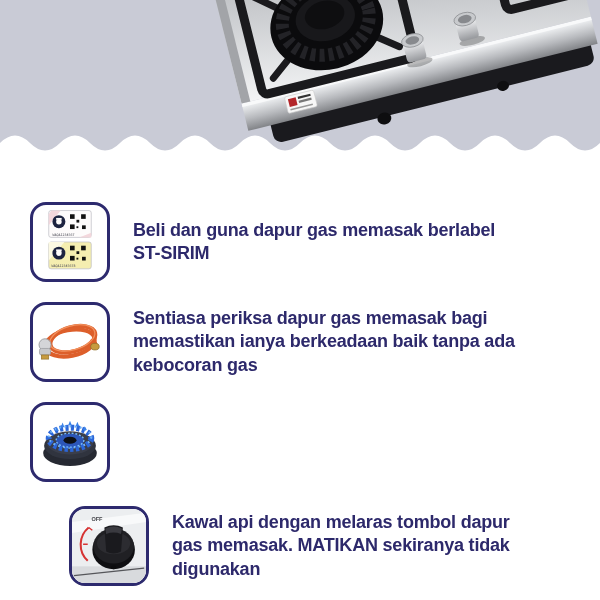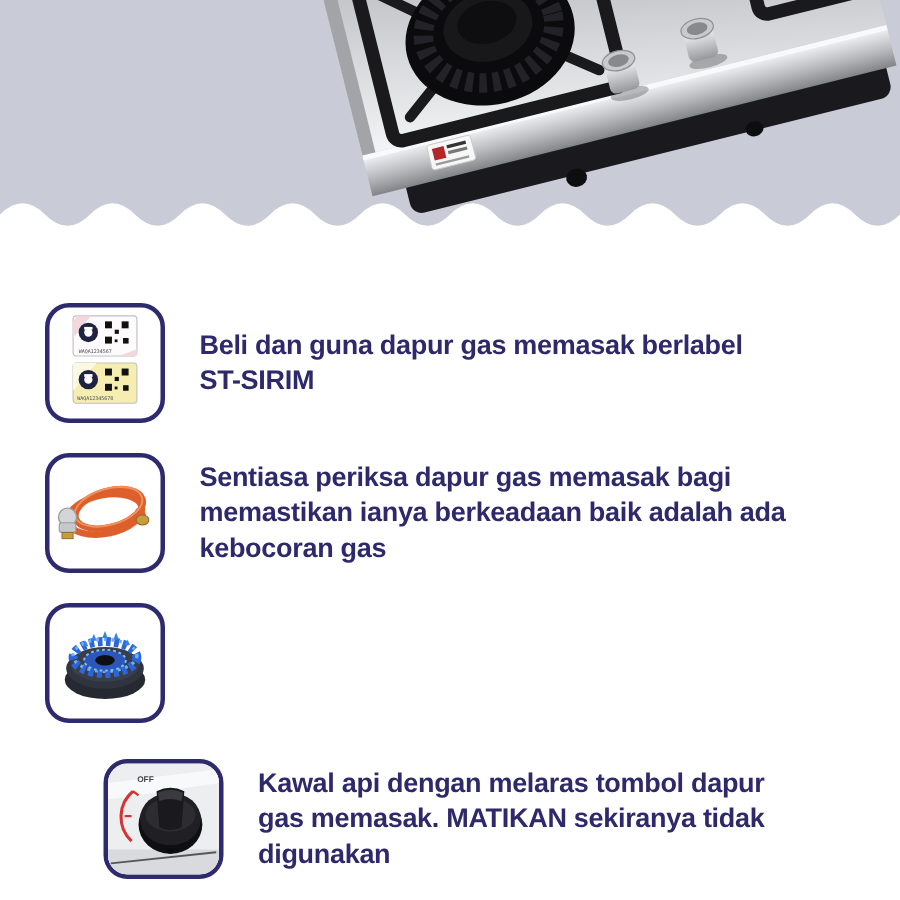--- a/index.html
+++ b/index.html
@@ -168,21 +168,21 @@
           </g>
           <g>
             <circle cx="13" cy="43" r="6.5" fill="#d4d5d8" stroke="#9a9ca0" stroke-width="1"></circle>
             <rect x="7" y="47" width="12" height="7" rx="2" fill="#c7c8cb" stroke="#9a9ca0" stroke-width="0.8"></rect>
             <rect x="9" y="54" width="8" height="4.5" fill="#c79b3f" stroke="#8f6f2a" stroke-width="0.7"></rect>
           </g>
           <ellipse cx="67" cy="45" rx="4.6" ry="3.6" fill="#c79b3f" stroke="#8f6f2a" stroke-width="0.8"></ellipse>
         </svg>
       </div>
       <div class="tip-text">Sentiasa periksa dapur gas memasak bagi
-memastikan ianya berkeadaan baik adalah ada
+memastikan ianya berkeadaan baik tanpa ada
 kebocoran gas</div>
     </div>
 
     <div class="tip">
       <div class="tip-icon">
         <svg width="74" height="74" viewBox="0 0 80 80">
           <g>
             <ellipse cx="40" cy="52" rx="29" ry="14" fill="#262932"></ellipse>
             <ellipse cx="40" cy="44" rx="28" ry="14.5" fill="#30343f"></ellipse>
             <ellipse cx="40" cy="41" rx="25" ry="12.5" fill="#3a3e4b"></ellipse>

